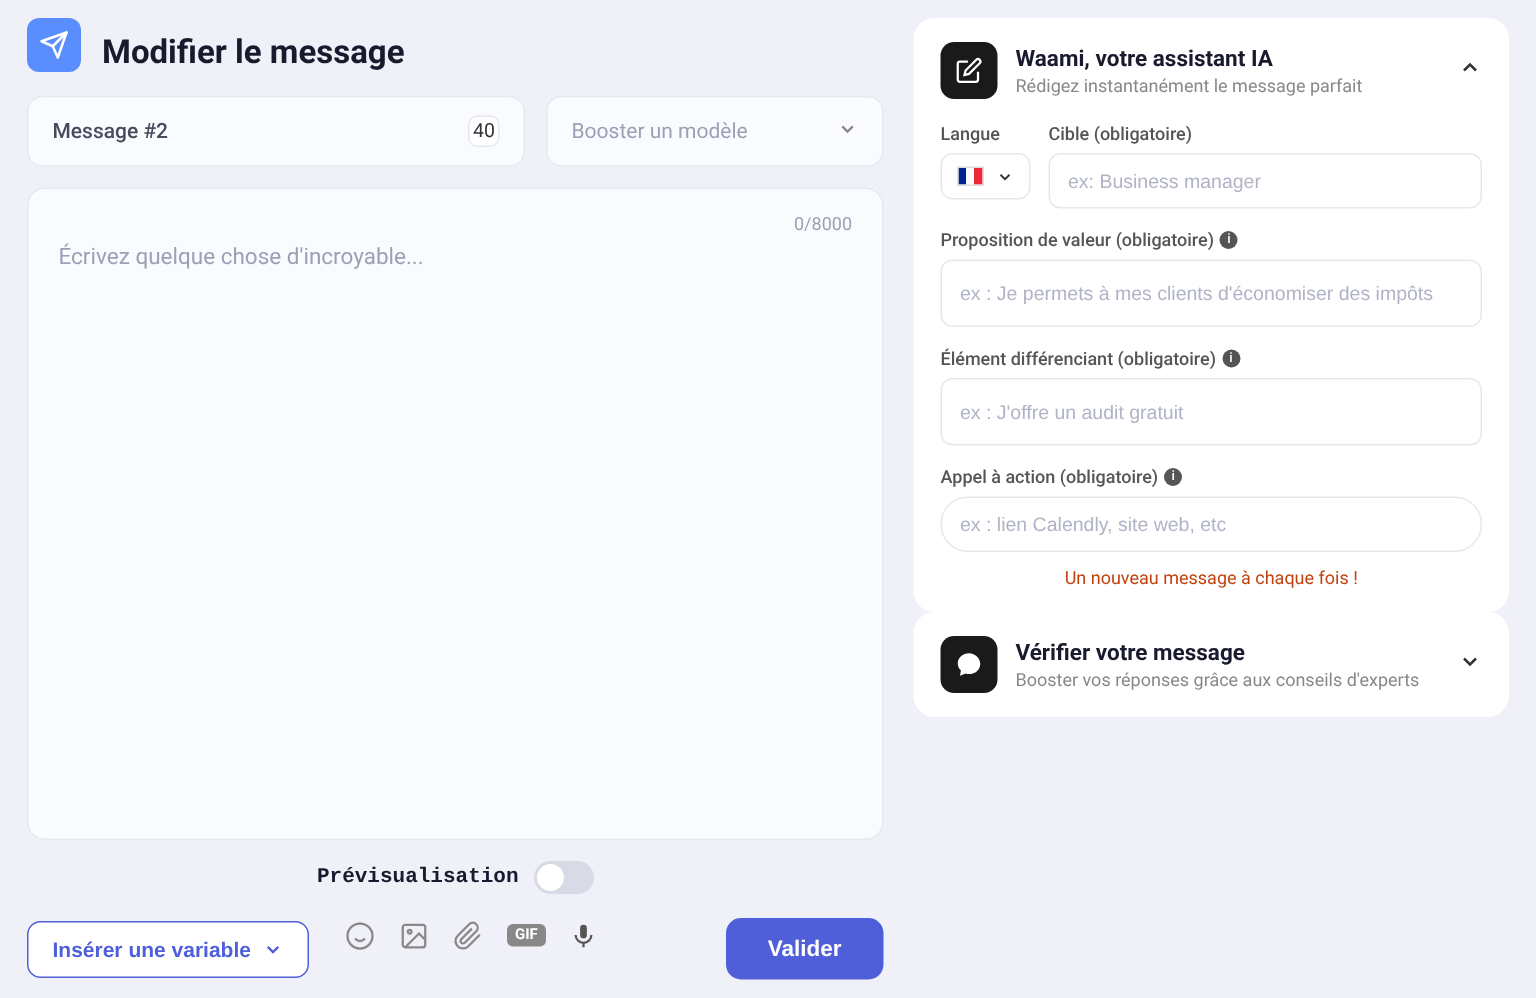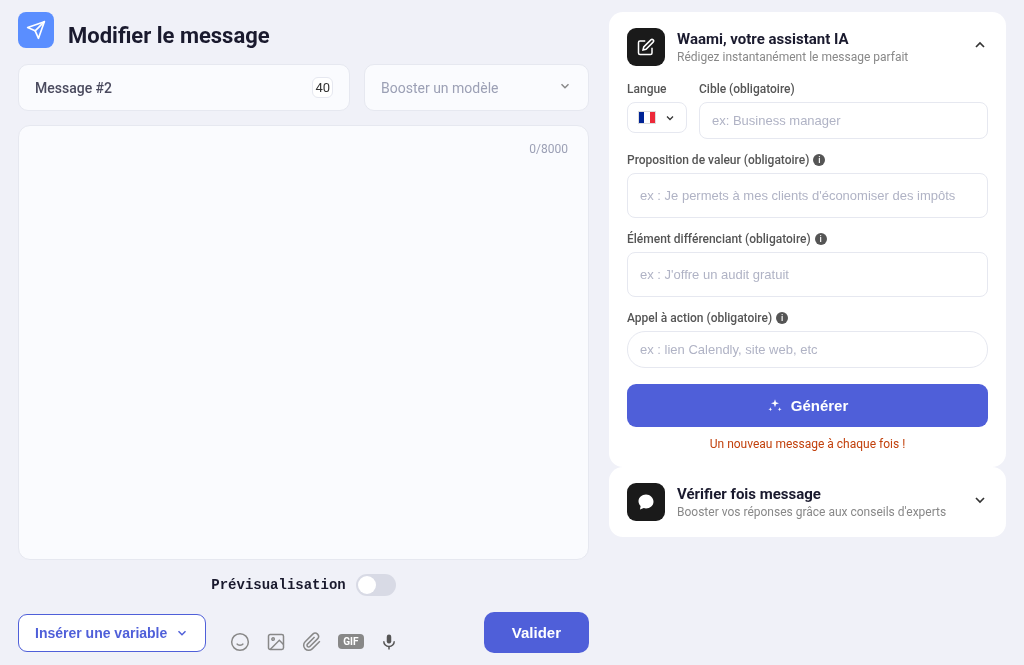--- a/index.html
+++ b/index.html
@@ -305,21 +305,21 @@
       gap: 8px;
     }
     .generate-note {
       text-align: center;
       font-size: 12px;
       color: #c2410c;
       margin-top: 10px;
     }
     .left-bottom-group {
       display: flex;
-      align-items: flex-end;
+      align-items: flex-start;
     }
   </style>
 </head>
 <body>
 
 <div class="container">
   <div class="left-panel">
     <div class="header">
       <div class="header-icon">
         <svg width="20" height="20" viewBox="0 0 24 24" fill="none" stroke="#fff" stroke-width="2" stroke-linecap="round" stroke-linejoin="round">
@@ -340,20 +340,21 @@
         <span class="chevron">
           <svg width="14" height="14" viewBox="0 0 24 24" fill="none" stroke="#888" stroke-width="2.5">
               <polyline points="6 9 12 15 18 9"></polyline>
             </svg>
         </span>
       </div>
     </div>
 
     <div class="editor-area">
       <div class="char-counter">0/8000</div>
+      <div class="editor-placeholder">Écrivez quelque chose d'incroyable...</div>
     </div>
 
     <div class="preview-row">
       <span class="preview-label">Prévisualisation</span>
       <div class="toggle"></div>
     </div>
 
     <div class="bottom-row">
       <div class="left-bottom-group">
         <button class="insert-variable-btn">
@@ -450,38 +451,32 @@
       </div>
 
       <div class="section">
         <span class="form-label">
           <span>Appel à action (obligatoire)</span>
           <span class="info-icon">i</span>
         </span>
         <input class="form-input" style="width: 100%; margin-top: 6px; border-radius: 18px;" placeholder="ex : lien Calendly, site web, etc">
       </div>
 
-      <button class="generate-btn">
-        <svg width="16" height="16" viewBox="0 0 24 24" fill="#fff">
-            <path d="M12 2l1.5 4.5L18 8l-4.5 1.5L12 14l-1.5-4.5L6 8l4.5-1.5L12 2zM19 14l.75 2.25L22 17l-2.25.75L19 20l-.75-2.25L16 17l2.25-.75L19 14zM5 14l.75 2.25L8 17l-2.25.75L5 20l-.75-2.25L2 17l2.25-.75L5 14z"></path>
-          </svg>
-        <span>Générer</span>
-      </button>
       <div class="generate-note">Un nouveau message à chaque fois !</div>
     </div>
 
     <div class="card">
       <div class="card-header">
         <div class="card-icon">
           <svg width="18" height="18" viewBox="0 0 24 24" fill="#fff">
               <path d="M12 2C6.48 2 2 6.03 2 11c0 2.4 1.06 4.58 2.78 6.2L4 22l5.05-2.02C10 20.3 11 20.5 12 20.5c5.52 0 10-4.03 10-9S17.52 2 12 2z"></path>
             </svg>
         </div>
         <div class="card-title-block">
-          <div class="card-title">Vérifier fois message</div>
+          <div class="card-title">Vérifier votre message</div>
           <div class="card-subtitle">Booster vos réponses grâce aux conseils d'experts</div>
         </div>
         <span>
           <svg width="16" height="16" viewBox="0 0 24 24" fill="none" stroke="#333" stroke-width="2.5">
               <polyline points="6 9 12 15 18 9"></polyline>
             </svg>
         </span>
       </div>
     </div>
   </div>

